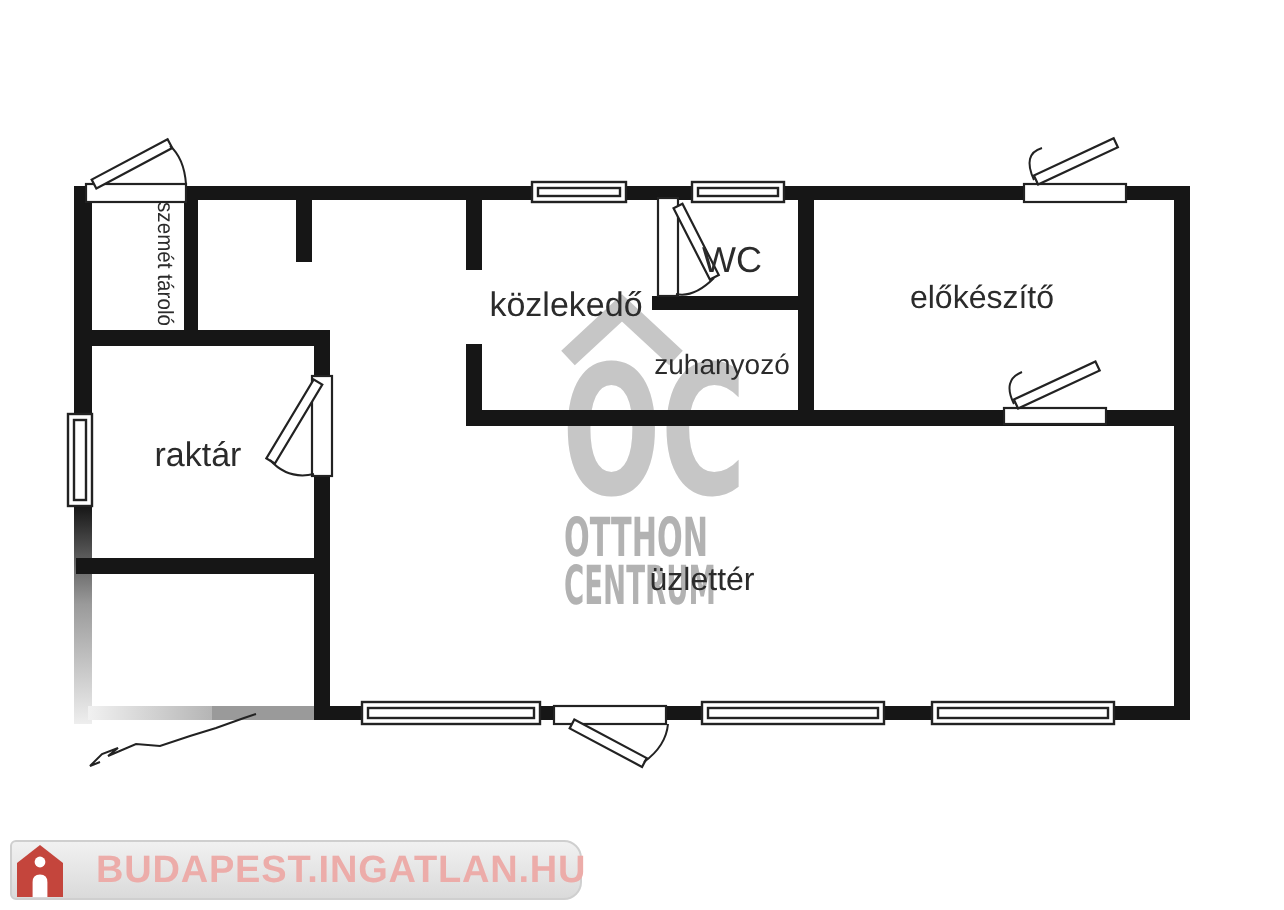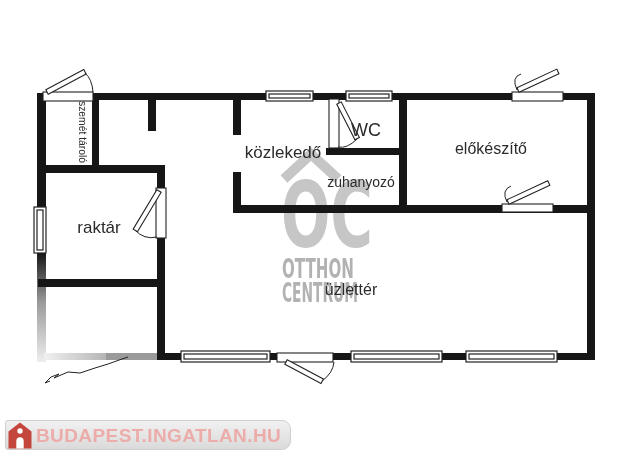--- a/index.html
+++ b/index.html
@@ -14,21 +14,21 @@
     position:absolute;left:5px;top:420px;width:286px;height:30px;
     background:linear-gradient(#f1f1f1,#dadada);
     border:1px solid #cfcfcf;
     border-radius:3px 9px 9px 3px;
     display:flex;align-items:center;
     box-sizing:border-box;
   }
   .brandbar .icon{margin-left:2px;flex:0 0 auto;display:block;}
   .brand-text{
     color:#ecaca9;font-weight:bold;font-size:19px;letter-spacing:.4px;
-    margin-left:4px;white-space:nowrap;line-height:1;
+    margin-left:16px;white-space:nowrap;line-height:1;
     font-family:"Liberation Sans",sans-serif;
   }
 </style>
 </head>
 <body>
 
 <div class="stage">
 
   <svg class="plan-svg" width="642" height="455" viewBox="0 0 642 455">
 

